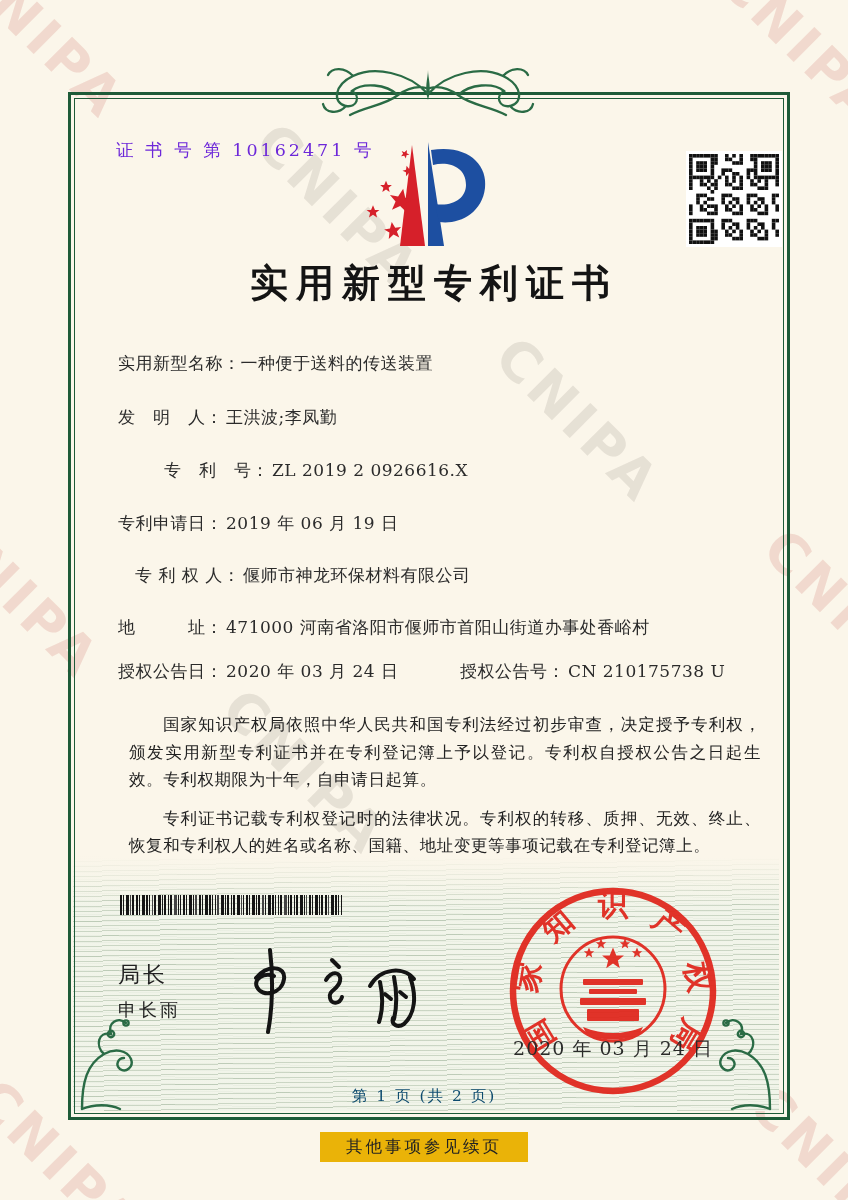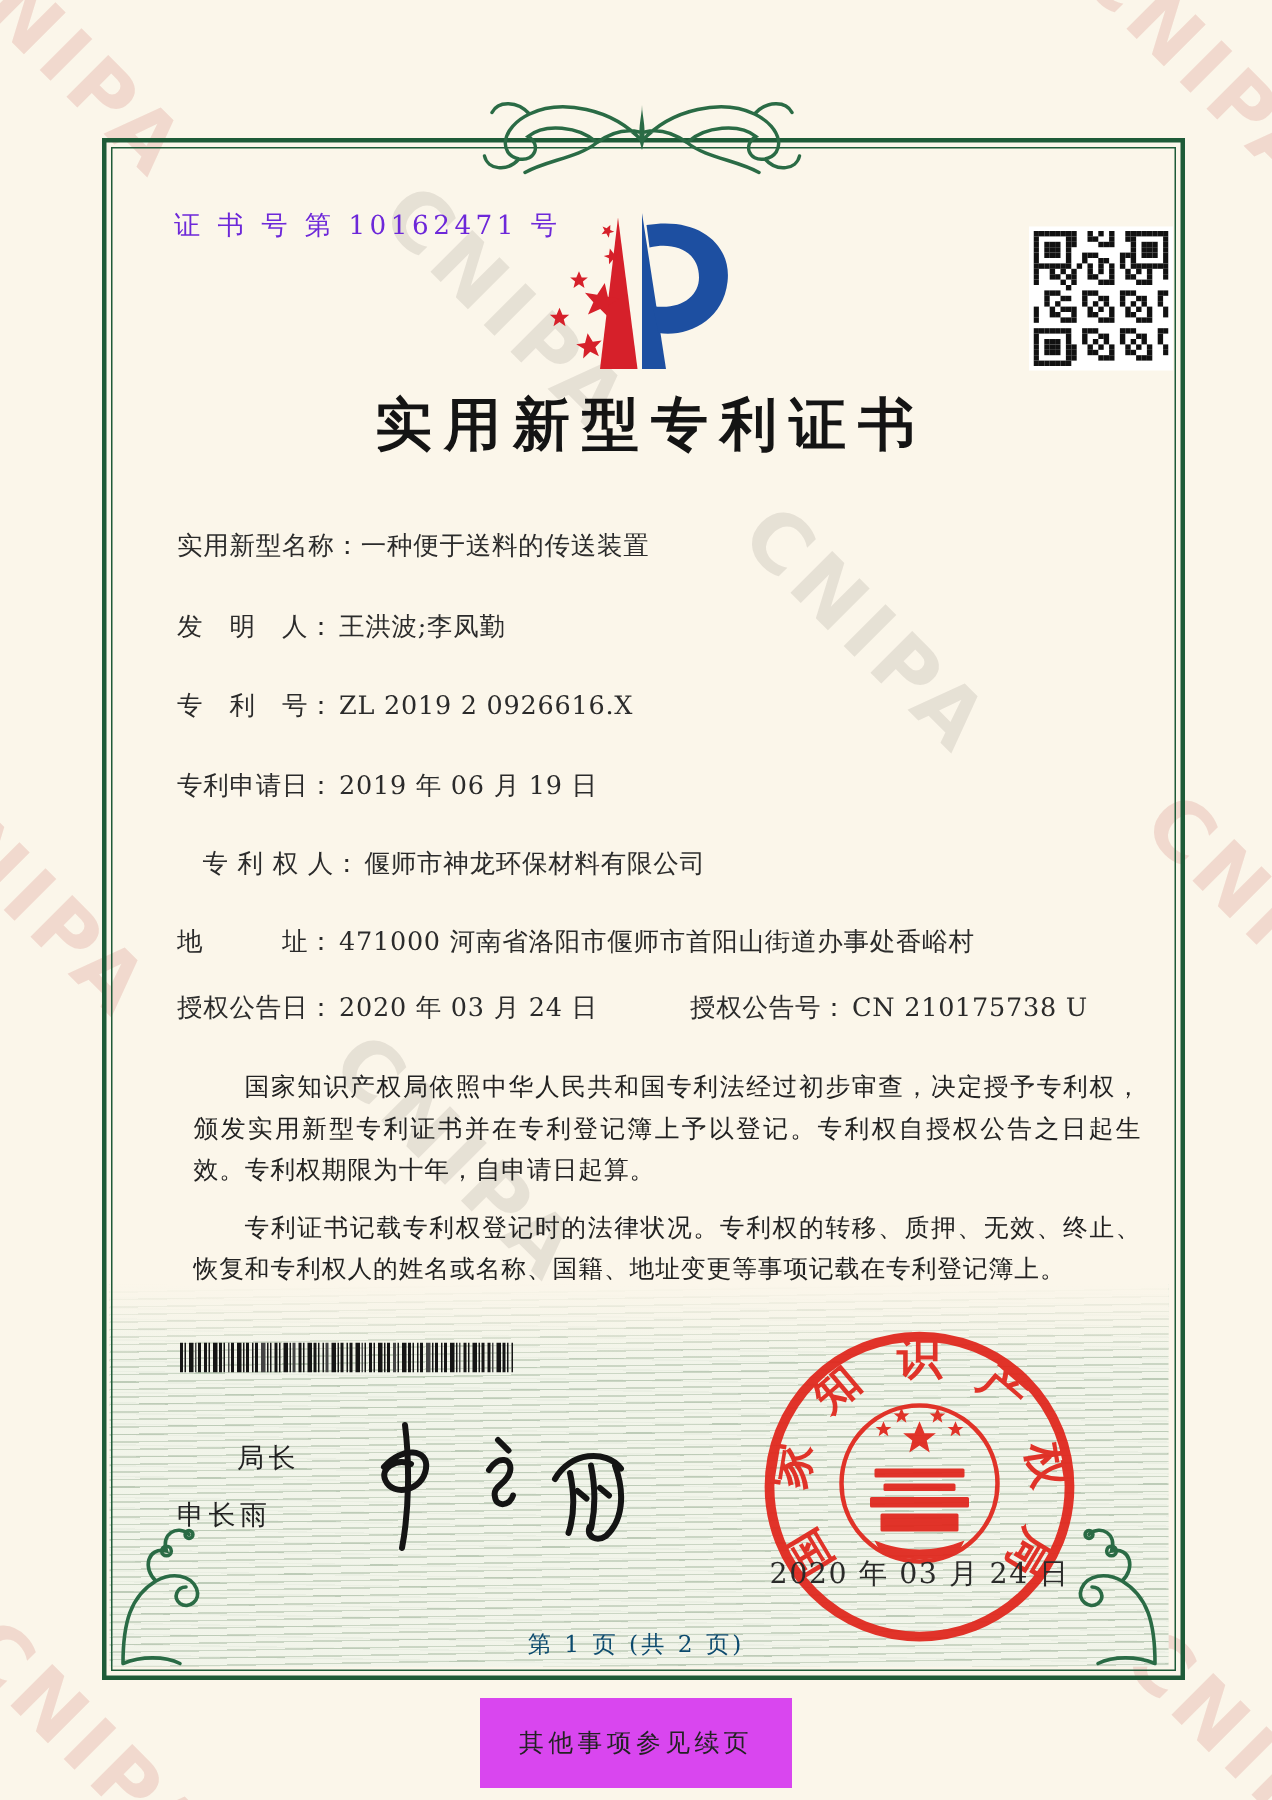--- a/index.html
+++ b/index.html
@@ -43,43 +43,43 @@
   .logo{position:absolute;left:352px;top:140px;width:140px;height:114px;}
   .qr{position:absolute;left:686px;top:151px;width:90px;height:90px;background:#fff;padding:3px;}
   .title{
     position:absolute;left:0;top:258px;width:848px;text-align:center;
     font-size:38px;font-weight:bold;letter-spacing:8px;color:#141414;margin-left:10px;
   }
   
   .fields{position:absolute;left:118px;top:352px;width:660px;font-size:17px;}
   .frow{position:absolute;left:0;white-space:nowrap;letter-spacing:.5px;}
   .frow .lab{display:inline-block;min-width:108px;}
-  .r1{top:0;} .r2{top:54px;} .r3{top:107px;} .r4{top:160px;} .r5{top:212px;margin-left:17px;} .r6{top:264px;} .r7a{top:308px;} .r7b{top:308px;left:342px;}
+  .r1{top:0;} .r2{top:54px;} .r3{top:107px;margin-left:46px;} .r4{top:160px;} .r5{top:212px;margin-left:17px;} .r6{top:264px;} .r7a{top:308px;} .r7b{top:308px;left:342px;}
   
   .bodytext{
     position:absolute;left:118px;top:700px;width:654px;
     font-size:16.5px;line-height:27.5px;letter-spacing:.6px;color:#222;
     text-align:justify;
   }
   .bodytext p{margin:11px;text-indent:34px;}
   
   .barcode{position:absolute;left:120px;top:895px;width:224px;height:20px;}
-  .director-title{position:absolute;left:118px;top:960px;font-size:18px;letter-spacing:3px;color:#222;margin-left:40px;}
+  .director-title{position:absolute;left:118px;top:960px;font-size:22px;letter-spacing:3px;color:#222;}
   .director-name{position:absolute;left:118px;top:998px;font-size:18px;letter-spacing:3px;color:#222;}
   .signature{position:absolute;left:236px;top:942px;width:215px;height:100px;}
   
   .seal{position:absolute;left:500px;top:878px;width:226px;height:226px;}
   
   .pageno{
     position:absolute;left:0;top:1086px;width:848px;text-align:center;
     font-size:15.5px;letter-spacing:2px;color:#0c4a6e;
   }
   .continuation{
     position:absolute;left:50%;top:1132px;transform:translateX(-50%);
-    background:#d946ef;padding:19px 26px;font-size:16.5px;letter-spacing:3px;color:#222;
+    background:#eab308;padding:4px 26px;font-size:16.5px;letter-spacing:3px;color:#222;
     white-space:nowrap;
   }
 </style>
 </head>
 <body>
 
 <div class="wm wm-pink" style="left:42px;top:36px;">CNIPA</div>
 <div class="wm wm-pink" style="left:802px;top:44px;">CNIPA</div>
 <div class="wm wm-gray" style="left:338px;top:206px;">CNIPA</div>
 <div class="wm wm-gray" style="left:578px;top:420px;">CNIPA</div>

